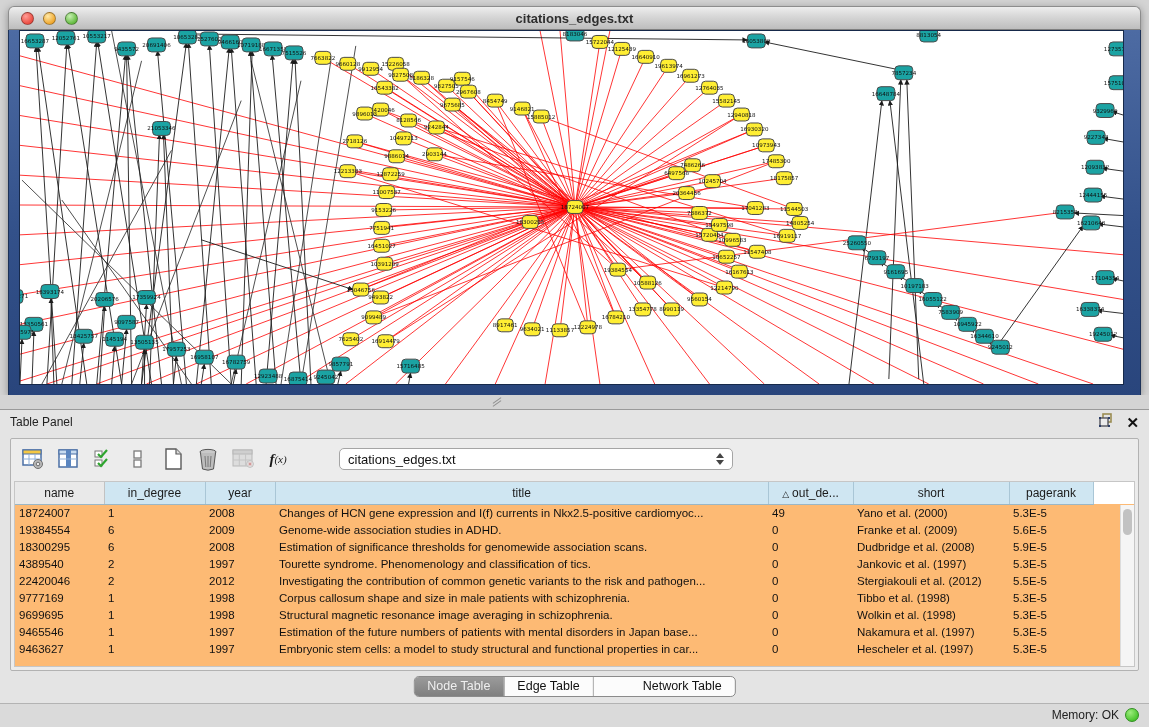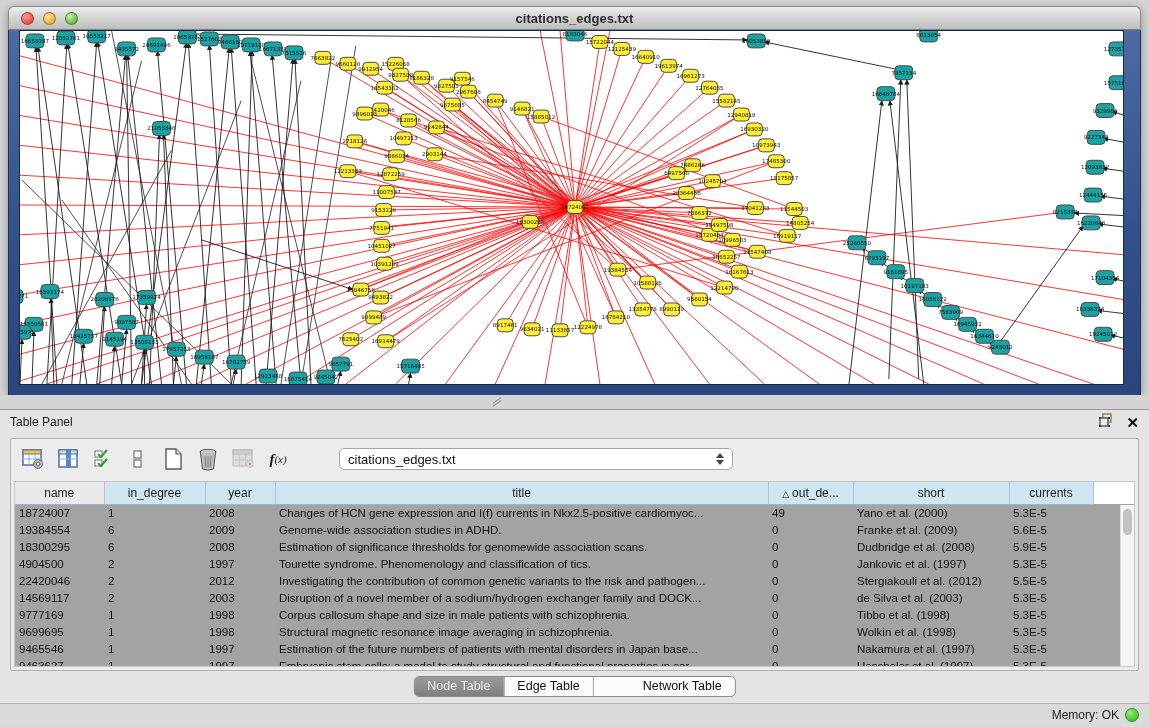--- a/index.html
+++ b/index.html
@@ -44,21 +44,21 @@
   .tb-icon { width:24px; height:24px; display:flex; align-items:center; justify-content:center; }
   #combo { margin-left:38px; width:394px; height:22px; background:#ffffff;
     border:1px solid #a5a5a5; border-radius:5px; display:flex; align-items:center;
     justify-content:space-between; padding:0 8px; font-size:13px; color:#111; }
   .updown { display:flex; flex-direction:column; gap:2px; }
   .updown i { width:0; height:0; border-left:4px solid transparent; border-right:4px solid transparent; }
   .updown .up { border-bottom:5px solid #444; }
   .updown .down { border-top:5px solid #444; }
 
   #table-wrap { position:absolute; left:3px; right:3px; top:42px; bottom:3px;
-    background:#a3a3a3; border:1px solid #c6c6c6; overflow:hidden; }
+    background:#fdba74; border:1px solid #c6c6c6; overflow:hidden; }
   #tbl { width:100%; border-collapse:collapse; table-layout:fixed; }
   #tbl th { height:22px; background:#cfe6f2; font-weight:normal; font-size:12px; color:#1b1b1b;
     border-right:1px solid #a9c6d6; border-bottom:1px solid #9bb7c6; text-align:center;
     overflow:hidden; white-space:nowrap; }
   #tbl th.first { background:#e9e9e9; border-right:1px solid #c2c2c2; }
   #tbl td { height:17px; font-size:11.5px; color:#111; padding:0 0 0 4px;
     overflow:hidden; white-space:nowrap; text-overflow:clip; }
   .sort-tri { font-size:9px; margin-right:3px; }
   #vscroll { position:absolute; right:0; top:23px; bottom:0; width:14px;
     background:#f5f5f5; border-left:1px solid #dcdcdc; }
@@ -946,21 +946,21 @@
             <col>
           </colgroup>
         <thead>
             <tr id="tbl-head">
               <th class="first">name</th>
               <th>in_degree</th>
               <th>year</th>
               <th>title</th>
               <th><span class="sort-tri">△</span>out_de...</th>
               <th>short</th>
-              <th>currents</th>
+              <th>pagerank</th>
               <th style="background: rgb(255, 255, 255); border: none;"></th>
             </tr>
           </thead>
         <tbody id="tbl-body">
             <tr>
               <td>18724007</td>
               <td>1</td>
               <td>2008</td>
               <td>Changes of HCN gene expression and I(f) currents in Nkx2.5-positive cardiomyoc...</td>
               <td>49</td>
@@ -982,47 +982,37 @@
               <td>18300295</td>
               <td>6</td>
               <td>2008</td>
               <td>Estimation of significance thresholds for genomewide association scans.</td>
               <td>0</td>
               <td>Dudbridge et al. (2008)</td>
               <td>5.9E-5</td>
               <td></td>
             </tr>
             <tr>
-              <td>4904500</td>
+              <td>4389540</td>
               <td>2</td>
               <td>1997</td>
               <td>Tourette syndrome. Phenomenology and classification of tics.</td>
               <td>0</td>
               <td>Jankovic et al. (1997)</td>
               <td>5.3E-5</td>
               <td></td>
             </tr>
             <tr>
               <td>22420046</td>
               <td>2</td>
               <td>2012</td>
               <td>Investigating the contribution of common genetic variants to the risk and pathogen...</td>
               <td>0</td>
               <td>Stergiakouli et al. (2012)</td>
               <td>5.5E-5</td>
-              <td></td>
-            </tr>
-            <tr>
-              <td>14569117</td>
-              <td>2</td>
-              <td>2003</td>
-              <td>Disruption of a novel member of a sodium/hydrogen exchanger family and DOCK...</td>
-              <td>0</td>
-              <td>de Silva et al. (2003)</td>
-              <td>5.3E-5</td>
               <td></td>
             </tr>
             <tr>
               <td>9777169</td>
               <td>1</td>
               <td>1998</td>
               <td>Corpus callosum shape and size in male patients with schizophrenia.</td>
               <td>0</td>
               <td>Tibbo et al. (1998)</td>
               <td>5.3E-5</td>

